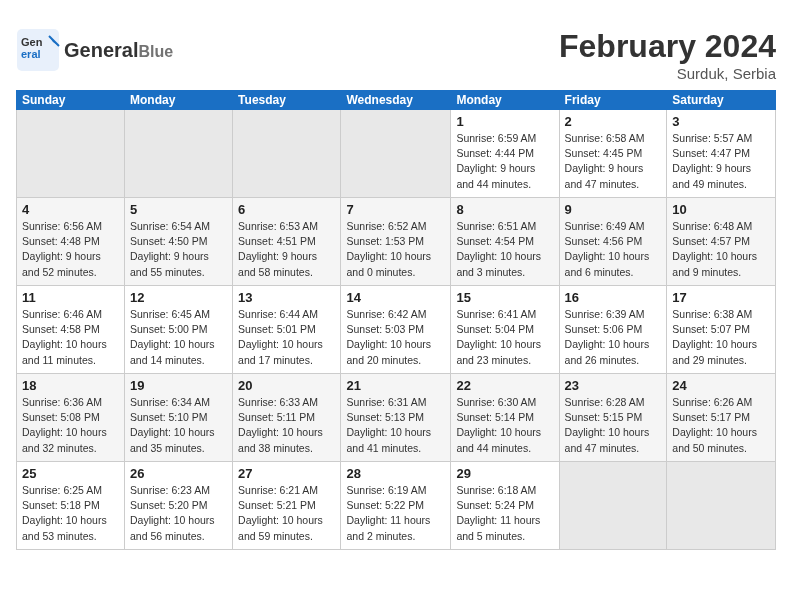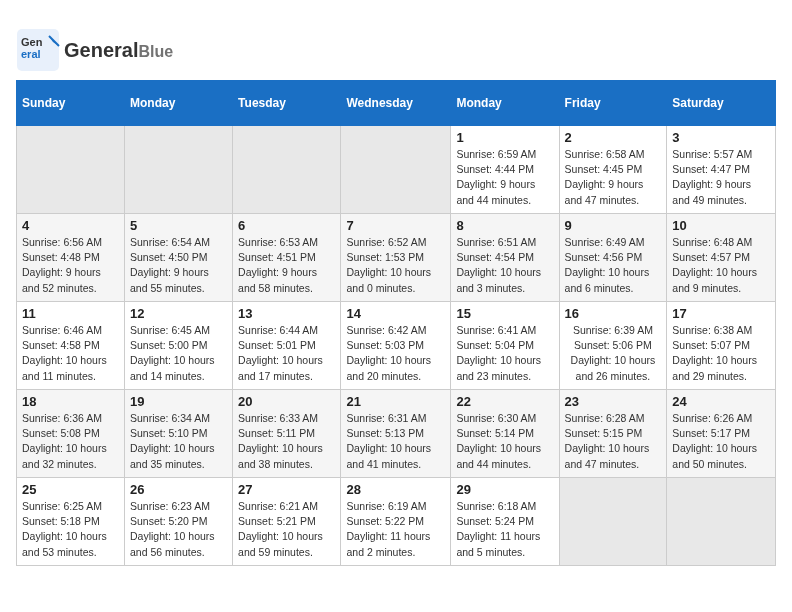--- a/index.html
+++ b/index.html
@@ -35,21 +35,21 @@
     }
     table {
       width: 100%;
       border-collapse: collapse;
       font-size: 11px;
     }
     thead tr th {
       background-color: #1a6fc4;
       color: #fff;
       text-align: left;
-      padding: 15px 5px;
+      padding: 2px 5px;
       font-size: 12px;
       font-weight: bold;
       border: 1px solid #1a6fc4;
     }
     tbody tr td {
       vertical-align: top;
       border: 1px solid #ccc;
       padding: 4px 5px;
       width: 113px;
       min-height: 80px;
@@ -85,20 +85,24 @@
         <rect x="1" y="1" width="42" height="42" rx="5" fill="#e8f0fb"></rect>
         <text x="5" y="18" font-size="11" font-weight="bold" font-family="Arial" fill="#333">Gen</text>
         <text x="5" y="30" font-size="11" font-weight="bold" font-family="Arial" fill="#1a6fc4">eral</text>
         <polygon points="33,8 43,18 37,14" fill="#1a6fc4"></polygon>
         <line x1="33" y1="8" x2="43" y2="18" stroke="#1a6fc4" stroke-width="2"></line>
       </svg>
       <div style="margin-left:4px;">
         <span style="font-size:20px;font-weight:bold;color:#333;">General</span><span style="font-size:16px;font-weight:bold;color:#737373;">Blue</span>
       </div>
     </div>
+  <div class="title-area">
+    <div class="month-year">February 2024</div>
+    <div class="location">Surduk, Serbia</div>
+  </div>
 </div>
 
 <table>
   <thead>
     <tr>
     <th>Sunday</th>
         <th>Monday</th>
         <th>Tuesday</th>
         <th>Wednesday</th>
         <th>Monday</th>
@@ -216,21 +220,21 @@
         </td>
         <td>
           <div class="day-number">15</div>
           <div class="day-info" style="white-space: pre-line;">Sunrise: 6:41 AM
 Sunset: 5:04 PM
 Daylight: 10 hours
 and 23 minutes.</div>
         </td>
         <td>
           <div class="day-number">16</div>
-          <div class="day-info" style="white-space: pre-line; text-align: center;">Sunrise: 6:39 AM
+          <div class="day-info" style="white-space: pre-line;">Sunrise: 6:39 AM
 Sunset: 5:06 PM
 Daylight: 10 hours
 and 26 minutes.</div>
         </td>
         <td>
           <div class="day-number">17</div>
           <div class="day-info" style="white-space: pre-line;">Sunrise: 6:38 AM
 Sunset: 5:07 PM
 Daylight: 10 hours
 and 29 minutes.</div>

